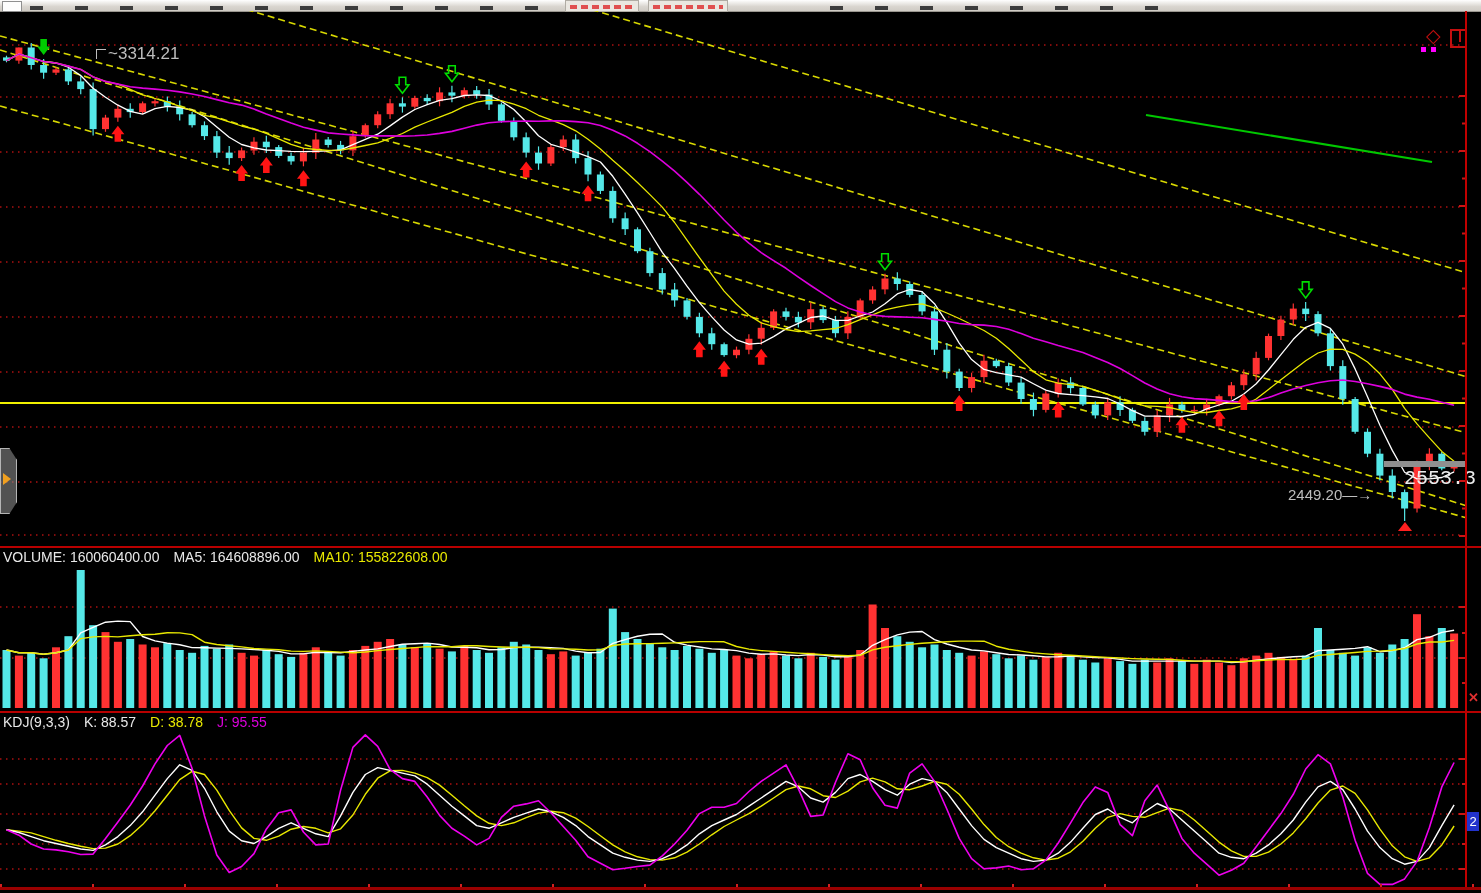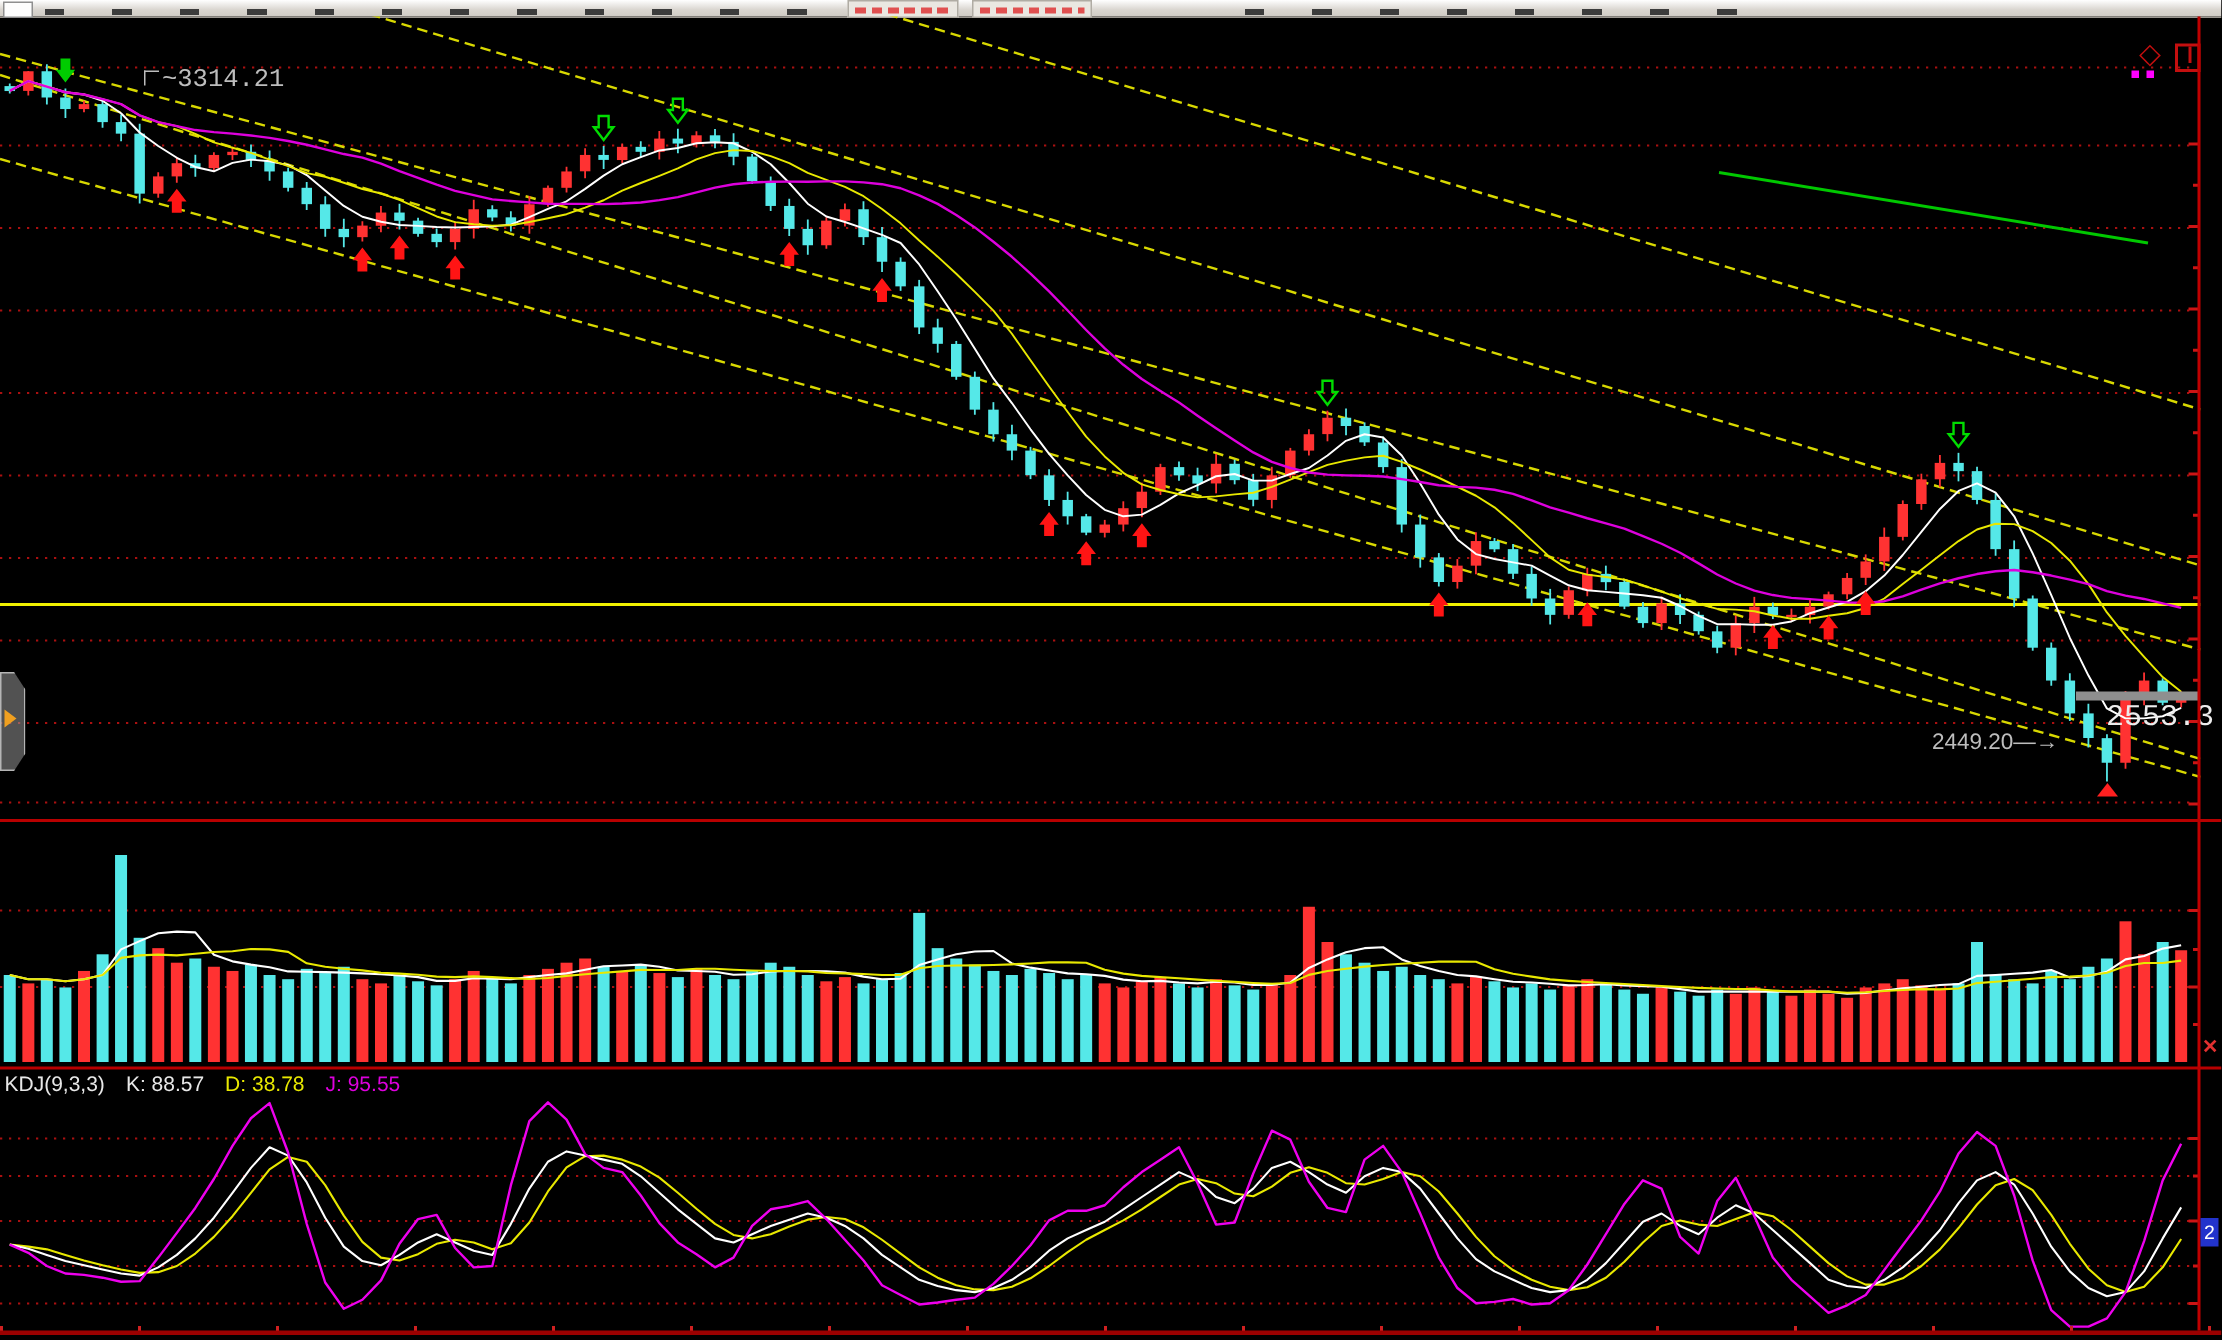--- a/index.html
+++ b/index.html
@@ -25,21 +25,21 @@
     background:repeating-linear-gradient(90deg,#d02020 0 2px,rgba(0,0,0,0) 2px 92px);}
   #bottom-axis{left:0;top:887px;width:1481px;height:3px;background:#9a0000;}
   
   #right-strip{left:1465px;top:11px;width:16px;height:876px;border-left:2px solid #c00000;
     border-right:2px solid #c00000;z-index:35;}
   #strip-close{position:absolute;left:1px;top:679px;color:#e03030;font-size:13px;font-weight:bold;}
   #strip-badge{position:absolute;left:0px;top:801px;width:12px;height:19px;background:#2233cc;
     color:#fff;font-size:13px;text-align:center;line-height:19px;}
   
   .graytxt{color:#bdbdbd;z-index:25;}
-  #peak-label{left:96px;top:44px;font-size:17px;font-family:Liberation Mono, monospace;}
+  #peak-label{left:96px;top:44px;font-size:17px;}
   #peak-flag{display:inline-block;width:9px;height:9px;border:1px solid #bdbdbd;
     border-right:none;border-bottom:none;margin-right:2px;}
   #last-price-label{left:1404px;font-size:20px;color:#ececec;z-index:25;font-family:Liberation Mono, monospace;}
   #low-label{font-size:15px;left:1288px;z-index:25;}
   #low-triangle{width:0;height:0;border-left:7px solid transparent;border-right:7px solid transparent;
     border-bottom:9px solid #ff2020;z-index:25;}
   
   #flyout-handle{left:0;top:448px;width:15px;height:64px;background:rgba(150,150,150,.55);
     border:1px solid #b5b5b5;clip-path:polygon(0 0,55% 0,100% 18%,100% 82%,55% 100%,0 100%);z-index:50;}
   #flyout-arrow{position:absolute;left:2px;top:24px;width:0;height:0;border-top:6px solid transparent;
@@ -509,20 +509,25 @@
       <rect x="1425.4" y="88.2" width="8" height="71.8" fill="#ff3232"></rect>
       <rect x="1437.8" y="80.0" width="8" height="80.0" fill="#55e8e8"></rect>
       <rect x="1450.1" y="85.5" width="8" height="74.5" fill="#ff3232"></rect>
       <polyline points="6.5,102.0 18.9,104.8 31.2,104.8 43.6,106.2 56.0,104.8 68.4,102.0 80.7,84.9 93.1,79.4 105.5,74.2 117.9,73.1 130.2,73.6 142.6,88.5 155.0,92.9 167.3,95.1 179.7,96.8 192.1,99.6 204.5,99.8 216.8,100.1 229.2,100.4 241.6,100.9 254.0,101.5 266.3,102.3 278.7,103.4 291.1,105.9 303.4,105.9 315.8,104.2 328.2,104.5 340.6,104.8 352.9,103.4 365.3,102.0 377.7,100.9 390.1,98.5 402.4,96.2 414.8,95.7 427.2,95.1 439.6,96.5 451.9,99.0 464.3,99.3 476.7,99.8 489.0,101.8 501.4,101.5 513.8,99.6 526.2,99.3 538.5,99.3 550.9,99.6 563.3,100.4 575.7,103.1 588.0,104.8 600.4,104.5 612.8,95.4 625.1,91.6 637.5,88.2 649.9,86.3 662.3,86.0 674.6,94.3 687.0,97.1 699.4,99.0 711.8,100.9 724.1,101.5 736.5,102.6 748.9,105.1 761.2,106.2 773.6,105.9 786.0,107.0 798.4,107.6 810.7,106.5 823.1,107.0 835.5,108.7 847.9,108.7 860.2,107.0 872.6,97.3 885.0,91.6 897.3,86.9 909.7,84.1 922.1,83.5 934.5,91.6 946.8,96.0 959.2,99.3 971.6,102.0 984.0,102.9 996.3,104.8 1008.7,106.5 1021.1,107.0 1033.4,107.8 1045.8,108.9 1058.2,108.7 1070.6,108.1 1082.9,108.9 1095.3,109.5 1107.7,109.8 1120.1,111.4 1132.4,113.1 1144.8,113.1 1157.2,113.1 1169.6,113.1 1181.9,113.1 1194.3,113.1 1206.7,113.1 1219.0,113.1 1231.4,114.5 1243.8,113.9 1256.2,112.3 1268.5,110.9 1280.9,109.8 1293.3,108.7 1305.7,108.1 1318.0,102.6 1330.4,102.0 1342.8,101.2 1355.1,100.4 1367.5,98.7 1379.9,103.7 1392.3,102.6 1404.6,99.8 1417.0,91.6 1429.4,89.3 1441.8,84.4 1454.1,82.2" fill="none" stroke="#ffffff" stroke-width="1.4" stroke-linejoin="round"></polyline>
       <polyline points="6.5,102.0 18.9,104.8 31.2,104.8 43.6,106.2 56.0,104.8 68.4,102.0 80.7,90.6 93.1,88.9 105.5,88.4 117.9,88.9 130.2,87.8 142.6,86.7 155.0,86.2 167.3,84.7 179.7,84.9 192.1,86.6 204.5,94.2 216.8,96.5 229.2,97.8 241.6,98.9 254.0,100.5 266.3,101.1 278.7,101.8 291.1,103.1 303.4,103.4 315.8,102.9 328.2,103.4 340.6,104.1 352.9,104.7 365.3,104.0 377.7,102.6 390.1,101.5 402.4,100.5 414.8,99.6 427.2,98.6 439.6,98.7 451.9,98.7 464.3,97.8 476.7,97.8 489.0,98.5 501.4,99.0 513.8,99.3 526.2,99.3 538.5,99.6 550.9,100.7 563.3,100.9 575.7,101.3 588.0,102.0 600.4,101.9 612.8,97.5 625.1,96.0 637.5,95.7 649.9,95.6 662.3,95.3 674.6,94.9 687.0,94.3 699.4,93.6 711.8,93.6 724.1,93.8 736.5,98.5 748.9,101.1 761.2,102.6 773.6,103.4 786.0,104.2 798.4,105.1 810.7,105.8 823.1,106.6 835.5,107.3 847.9,107.8 860.2,107.3 872.6,101.9 885.0,99.3 897.3,97.8 909.7,96.4 922.1,95.3 934.5,94.5 946.8,93.8 959.2,93.1 971.6,93.1 984.0,93.2 996.3,98.2 1008.7,101.2 1021.1,103.1 1033.4,104.9 1045.8,105.9 1058.2,106.7 1070.6,107.3 1082.9,108.0 1095.3,108.7 1107.7,109.4 1120.1,110.0 1132.4,110.6 1144.8,111.0 1157.2,111.3 1169.6,111.4 1181.9,112.3 1194.3,113.1 1206.7,113.1 1219.0,113.1 1231.4,113.8 1243.8,113.5 1256.2,112.7 1268.5,112.0 1280.9,111.4 1293.3,111.6 1305.7,111.0 1318.0,107.4 1330.4,106.5 1342.8,105.5 1355.1,104.5 1367.5,103.4 1379.9,103.1 1392.3,102.3 1404.6,100.5 1417.0,96.0 1429.4,94.0 1441.8,94.0 1454.1,92.4" fill="none" stroke="#e8e800" stroke-width="1.4" stroke-linejoin="round"></polyline>
       <line x1="1459" y1="59" x2="1466" y2="59" stroke="#cc1515" stroke-width="2"></line>
       <line x1="1462" y1="85" x2="1466" y2="85" stroke="#cc1515" stroke-width="2"></line>
       <line x1="1459" y1="110" x2="1466" y2="110" stroke="#cc1515" stroke-width="2"></line>
       <line x1="1462" y1="135" x2="1466" y2="135" stroke="#cc1515" stroke-width="2"></line>
     </svg>
+  <div class="paneheader abs" style="left:3px;top:1px;">
+    <span class="w">VOLUME: 160060400.00</span>
+    <span class="w">MA5: 164608896.00</span>
+    <span class="yl">MA10: 155822608.00</span>
+  </div>
 </div>
 
 <div class="divider abs" style="top:711px;"></div>
 
 <div class="abs" id="kdj-pane" style="left:0;top:713px;width:1481px;height:174px;">
   <svg id="kdj-svg" width="1467" height="174" style="top:0;">
       <line x1="0" y1="46" x2="1460" y2="46" stroke="#aa1010" stroke-width="1.4" stroke-dasharray="1.5 4.5"></line>
       <line x1="0" y1="71" x2="1460" y2="71" stroke="#aa1010" stroke-width="1.4" stroke-dasharray="1.5 4.5"></line>
       <line x1="0" y1="101" x2="1460" y2="101" stroke="#aa1010" stroke-width="1.4" stroke-dasharray="1.5 4.5"></line>
       <line x1="0" y1="131" x2="1460" y2="131" stroke="#aa1010" stroke-width="1.4" stroke-dasharray="1.5 4.5"></line>

